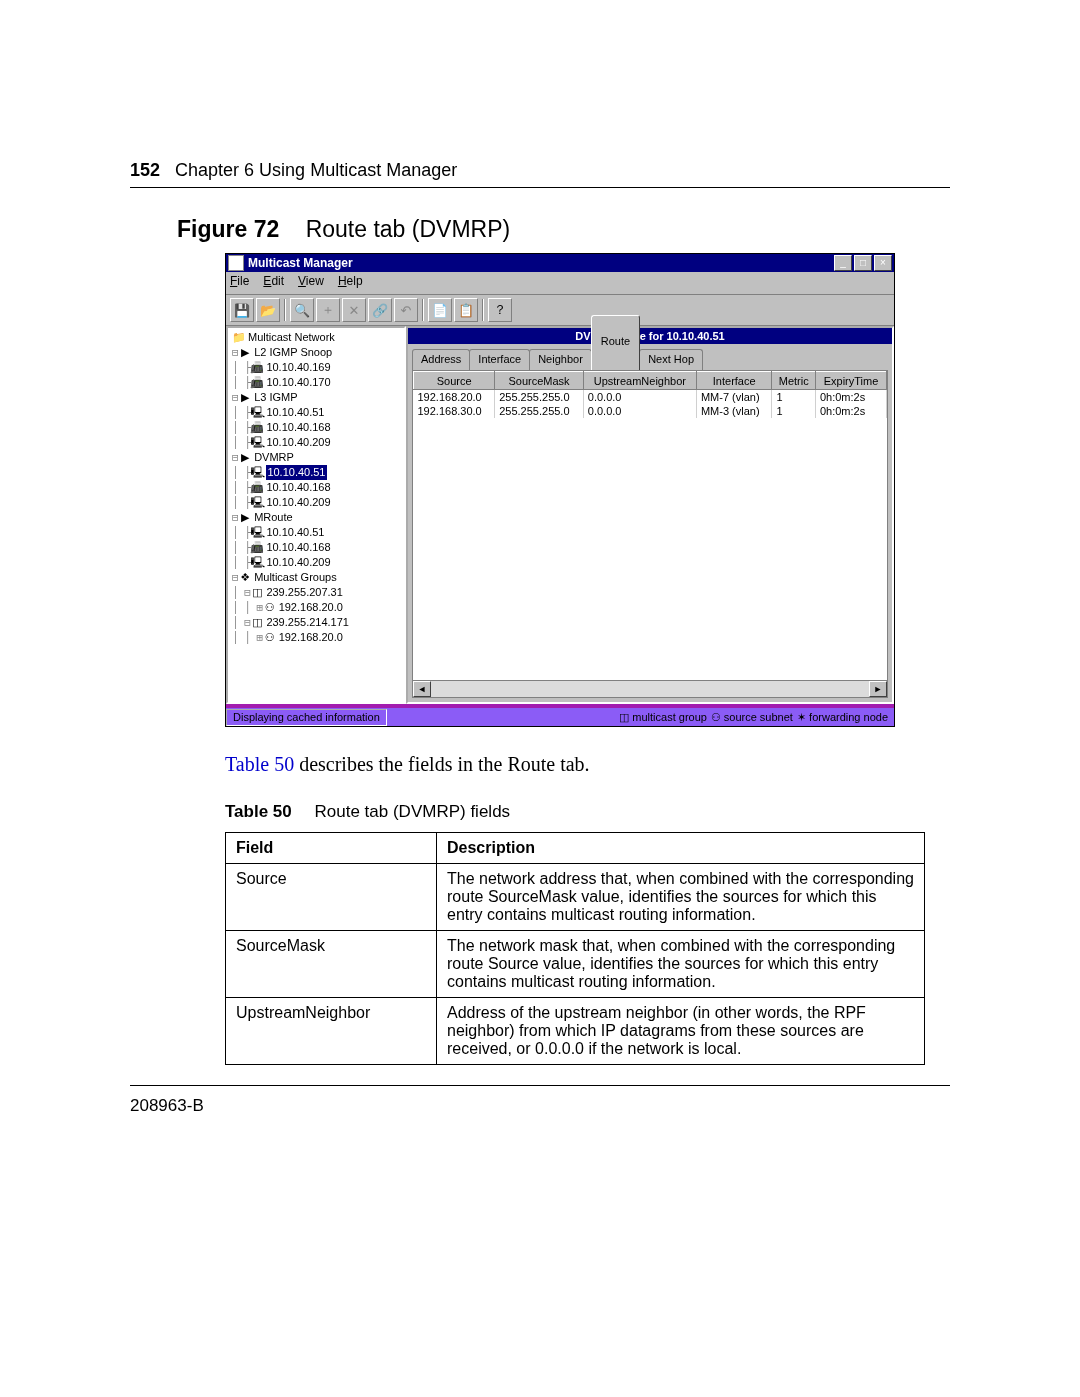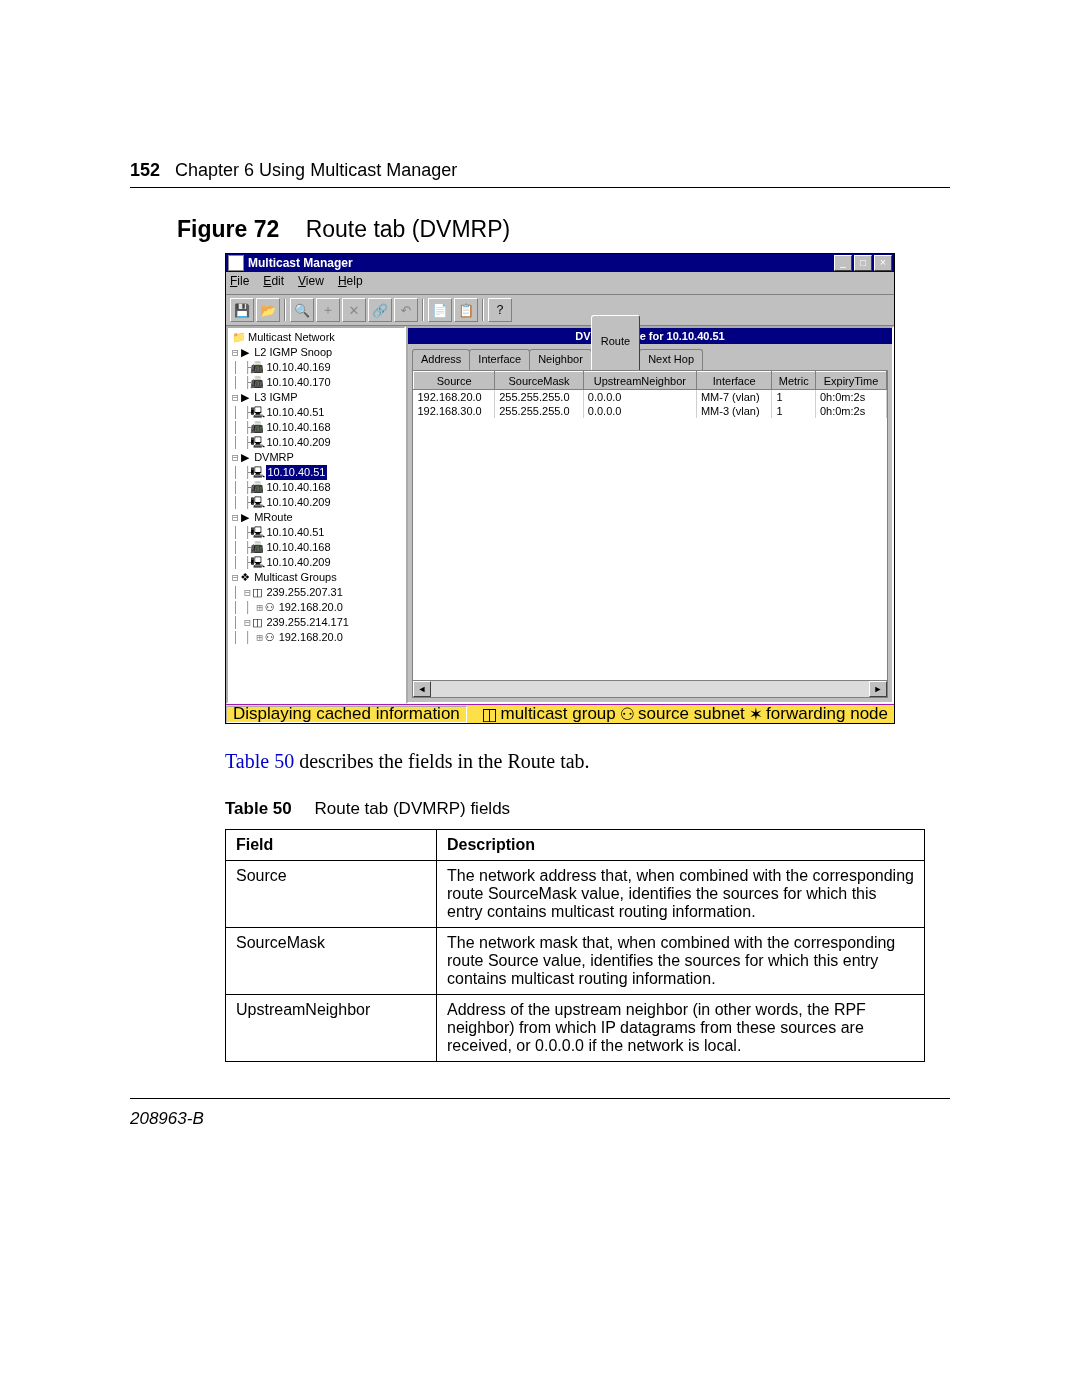--- a/index.html
+++ b/index.html
@@ -22,21 +22,21 @@
     margin-bottom: 28px;
   }
   .header-text { font-size: 18px; }
   .pagenum { font-weight: bold; margin-right: 10px; }
   .figcap { font-size: 23px; margin-left: 47px; margin-bottom: 10px; }
   .figcap b { font-weight: bold; margin-right: 20px; }
   .tablecap { font-size: 17px; margin-left: 95px; margin-bottom: 10px; margin-top: 26px;}
   .tablecap b { font-weight: bold; margin-right: 18px; }
   .bodytext { font-family: "Times New Roman", Times, serif; font-size: 20px; margin: 26px 0 0 95px; }
   .bodytext .link { color: #0000cc; }
-  .footer-line { border-top: 1.5px solid #000; margin-top:36px; padding-top: 10px; font-size: 17px; font-style: italic;}
+  .footer-line { border-top: 1.5px solid #000; margin-top:20px; padding-top: 10px; font-size: 17px;}
 
   
   .win {
     width: 668px;
     margin-left: 95px;
     border: 1px solid #000;
     background: #c0c0c0;
     font-family: "Tahoma","MS Sans Serif",Arial,sans-serif;
     font-size: 12px;
   }
@@ -96,21 +96,21 @@
   table.grid th{
     background:#c0c0c0;border:1px solid #808080;border-top-color:#fff;border-left-color:#fff;
     font-weight:normal;padding:1px 4px;white-space:nowrap;height:15px;
   }
   table.grid td{border-right:1px solid #d0d0d0;padding:0 4px;white-space:nowrap;height:14px;}
   .hscroll{
     position:absolute;bottom:0;left:0;right:0;height:16px;background:#dcdcdc;
     display:flex;justify-content:space-between;align-items:center;border-top:1px solid #808080;
   }
   .hscroll .arrow{width:16px;height:14px;background:#c0c0c0;border:1px solid #fff;border-right-color:#404040;border-bottom-color:#404040;display:flex;align-items:center;justify-content:center;font-size:9px;}
-  .statusbar{display:flex;height:18px;align-items:center;border-top:1px solid #a21caf;background:#fde047;font-size:17px;}
+  .statusbar{display:flex;height:18px;align-items:center;border-top:4px solid #a21caf;background:#8b5cf6;font-size:11px;}
   .statusbar .cell{padding:0 6px;border:1px inset #fff;height:15px;display:flex;align-items:center;}
   .statusbar .spacer{flex:1;}
   .legend{display:flex;align-items:center;gap:4px;padding-right:6px;}
   .legend .li{display:flex;align-items:center;gap:3px;}
 
   
   table.desc{
     width:700px;margin-left:95px;border-collapse:collapse;font-size:16px;
   }
   table.desc th, table.desc td{

